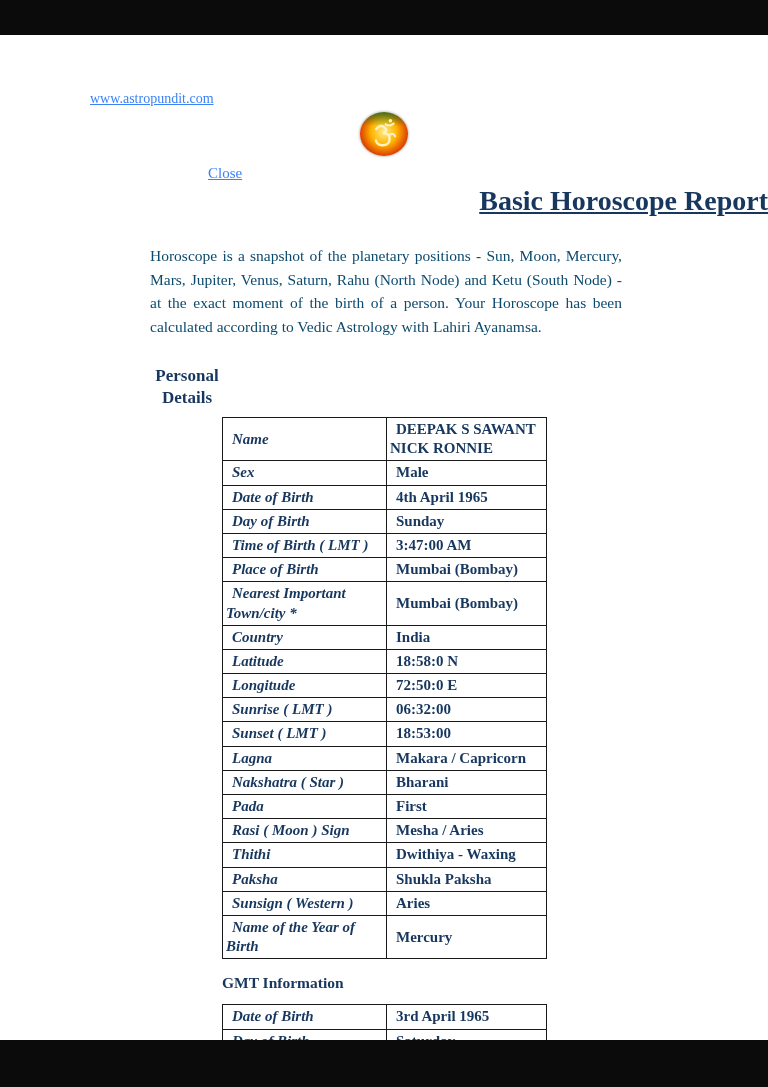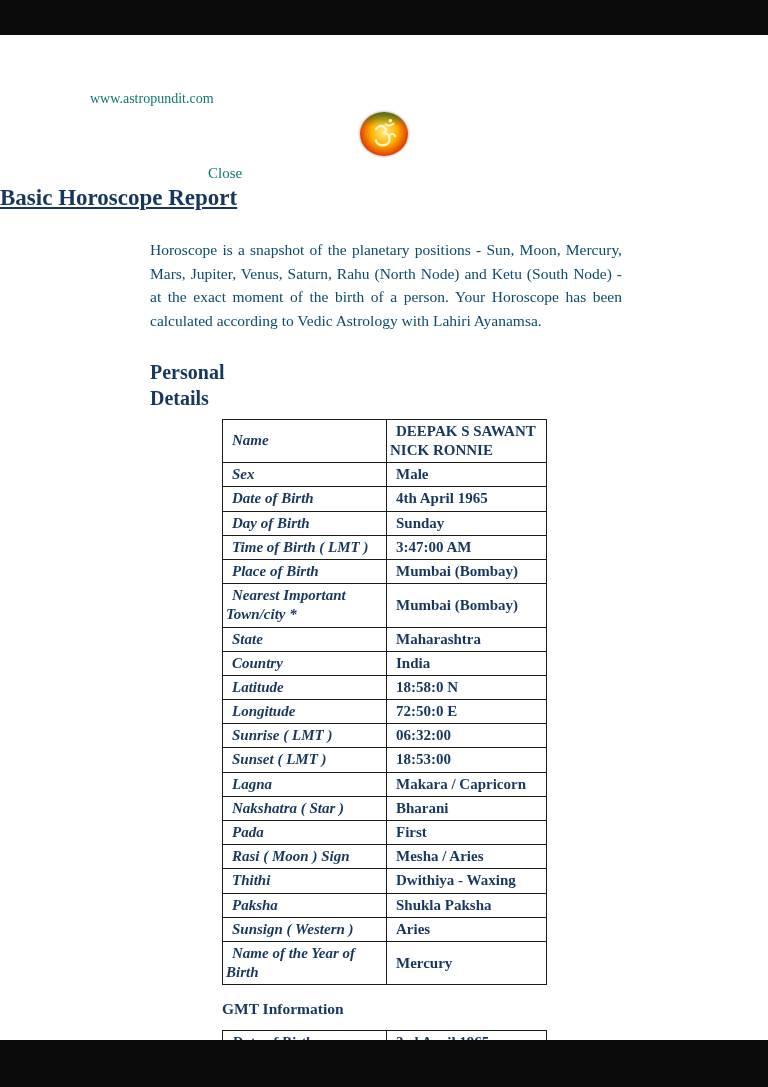--- a/index.html
+++ b/index.html
@@ -8,44 +8,44 @@
     width: 768px; height: 1087px;
     background: #0b0b0b;
     font-family: "Liberation Serif", "DejaVu Serif", serif;
   }
   .frame { position: relative; width: 768px; height: 1087px; background: #0b0b0b; overflow: hidden; }
   .page {
     position: absolute; top: 35px; left: 0;
     width: 768px; height: 1005px;
     background: #ffffff; overflow: hidden;
   }
-  .link { color: #0f766e; cursor: pointer; }
+  .link { color: #3b82f6; text-decoration: underline; cursor: pointer; }
   .site-link { display: inline-block; margin: 56px 0 0 90px; font-size: 14px; }
   .logo-row { display: flex; justify-content: center; margin-top: 5px; }
   .om-logo {
     width: 48px; height: 44px; border-radius: 50%;
     display: flex; align-items: center; justify-content: center;
     background:
       linear-gradient(to bottom, rgba(0,110,40,0.70), rgba(0,110,40,0) 32%),
       radial-gradient(circle at 50% 45%, #ffec8a 0%, #ffb300 38%, #e04800 68%, #8f0e00 100%);
     box-shadow: 0 0 3px rgba(0,0,0,0.45);
   }
   .close-link { display: inline-block; margin: 9px 0 0 208px; font-size: 15px; }
   .title {
-    margin: 3px 0 0 0; text-align: left;
-    color: #17375e; font-size: 23px; font-weight: bold;
+    margin: 3px 0 0 0; text-align: right;
+    color: #17375e; font-size: 28px; font-weight: bold;
     text-decoration: underline;
   }
   .intro {
     margin: 27px 0 0 150px; width: 472px;
     font-size: 15.5px; line-height: 1.53; text-align: justify; color: #0c4a6e;
   }
   .pd-heading {
     margin: 26px 0 0 150px; width: 74px;
-    font-weight: bold; color: #17375e; font-size: 20px; line-height: 1.3;
+    font-weight: bold; color: #17375e; font-size: 17px; line-height: 1.3; text-align: center;
   }
   table { border-collapse: collapse; margin: 8px 0 0 222px; border-radius: 18px; }
   td {
     border: 1px solid #1a1a1a;
     font-weight: bold; color: #17375e;
     font-size: 15px; line-height: 1.28;
     padding: 2px 3px; text-indent: 6px;
     vertical-align: middle;
   }
   td.label { font-style: italic; width: 164px; }
@@ -102,24 +102,20 @@
             <td class="label">Time of Birth ( LMT )</td>
             <td class="value">3:47:00 AM</td>
           </tr>
           <tr>
             <td class="label">Place of Birth</td>
             <td class="value">Mumbai (Bombay)</td>
           </tr>
           <tr>
             <td class="label">Nearest Important Town/city *</td>
             <td class="value">Mumbai (Bombay)</td>
-          </tr>
-          <tr>
-            <td class="label">State</td>
-            <td class="value">Maharashtra</td>
           </tr>
           <tr>
             <td class="label">Country</td>
             <td class="value">India</td>
           </tr>
           <tr>
             <td class="label">Latitude</td>
             <td class="value">18:58:0 N</td>
           </tr>
           <tr>

